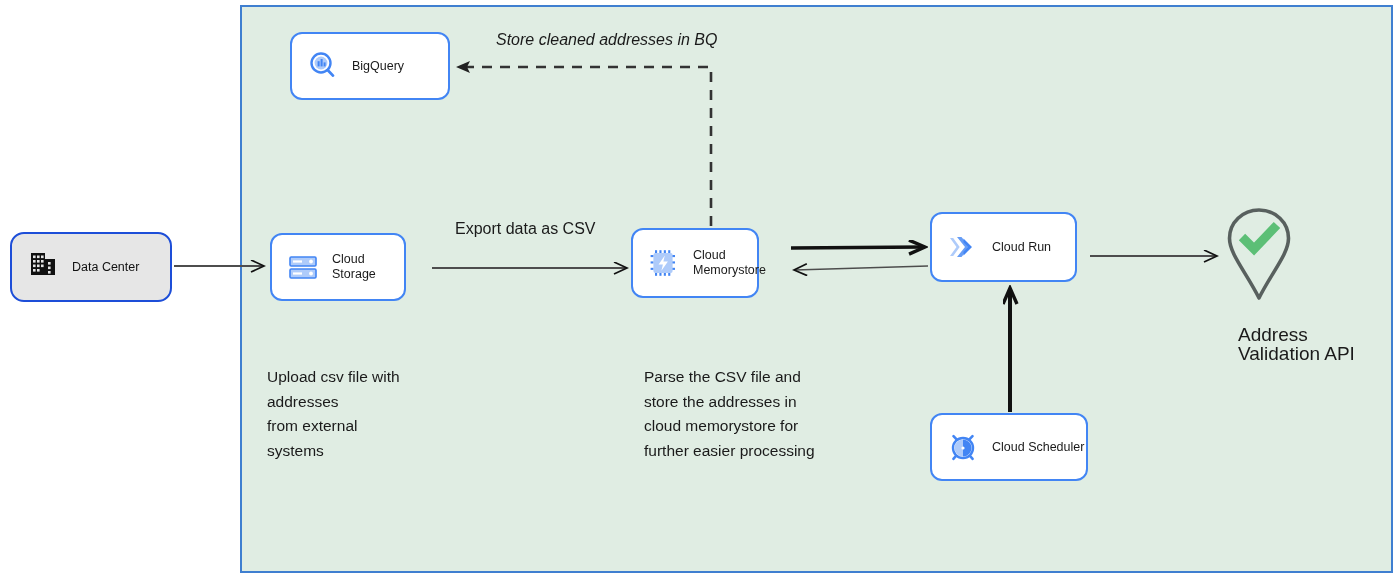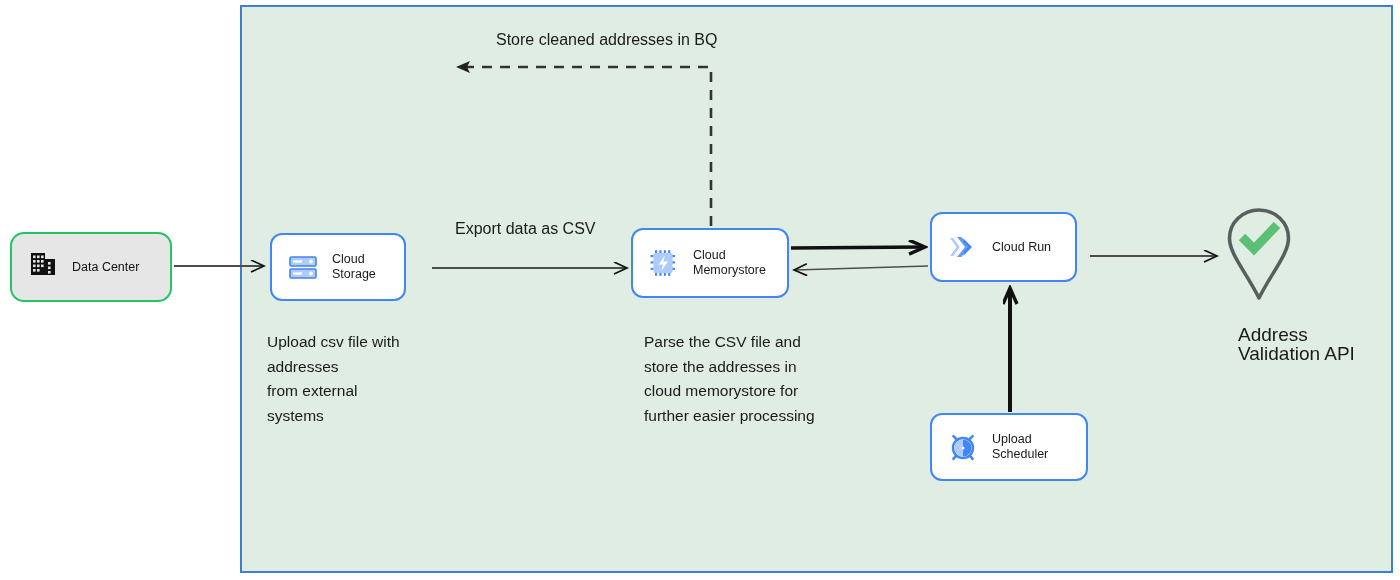--- a/index.html
+++ b/index.html
@@ -58,36 +58,36 @@
   }
 
   
   #data-center {
     left: 10px;
     top: 232px;
     width: 162px;
     height: 70px;
     box-sizing: border-box;
     background: #e6e6e6;
-    border: 2px solid #22c55e;
+    border: 2px solid #1d4ed8;
     border-radius: 14px;
     display: flex;
     align-items: center;
     padding-left: 16px;
   }
   #data-center .node-label {
     margin-left: 14px;
     font-size: 12.5px;
     color: #111111;
   }
 
   
   #node-bigquery      { left: 290px;  top: 32px;  width: 160px; height: 68px; }
   #node-cloud-storage { left: 270px;  top: 233px; width: 136px; height: 68px; }
-  #node-memorystore   { left: 631px;  top: 228px; width: 158px; height: 70px; }
+  #node-memorystore   { left: 631px;  top: 228px; width: 128px; height: 70px; }
   #node-cloud-run     { left: 930px;  top: 212px; width: 147px; height: 70px; }
   #node-scheduler     { left: 930px;  top: 413px; width: 158px; height: 68px; }
 
   
   #node-validation-api {
     left: 1222px;
     top: 206px;
     width: 74px;
     height: 96px;
   }
@@ -99,31 +99,32 @@
     line-height: 19px;
     color: #1a1a1a;
   }
 
   
   .annotation {
     font-size: 15.5px;
     line-height: 24.5px;
     color: #1a1a1a;
     white-space: pre-line;
+    margin-top: 35px;
   }
   #ann-upload   { left: 267px;  top: 330px; width: 300px; }
   #ann-parse    { left: 644px;  top: 330px; width: 300px; }
   #ann-periodic { left: 1029px; top: 347px; width: 200px; font-size: 14.5px; line-height: 22px; }
 
   .edge-label {
     font-size: 16px;
     color: #1a1a1a;
     white-space: nowrap;
   }
-  #lbl-store-bq  { left: 496px; top: 31px; }
+  #lbl-store-bq  { left: 496px; top: 31px; font-style: italic; }
   #lbl-export    { left: 455px; top: 220px; }
 
   
   #edges {
     left: 0;
     top: 0;
     width: 1400px;
     height: 580px;
     pointer-events: none;
   }
@@ -199,20 +200,33 @@
           <rect x="9" y="19" width="2.6" height="2.6"></rect>
           <rect x="20" y="12" width="2.6" height="2.6"></rect>
           <rect x="20" y="16.5" width="2.6" height="2.6"></rect>
           <rect x="20" y="21" width="2.6" height="2.6"></rect>
         </g>
       </svg>
     </span>
     <span class="node-label">Data Center</span>
   </div>
 
+  <div class="abs node" id="node-bigquery">
+    <span class="node-icon">
+      <svg width="32" height="32" viewBox="0 0 32 32" xmlns="http://www.w3.org/2000/svg">
+        <circle cx="14" cy="13" r="9.5" fill="none" stroke="#4285f4" stroke-width="2.4"></circle>
+        <circle cx="14" cy="13" r="6.4" fill="#aecbfa"></circle>
+        <rect x="10.6" y="11.2" width="2" height="5.2" fill="#4285f4"></rect>
+        <rect x="13.6" y="9" width="2" height="7.4" fill="#4285f4"></rect>
+        <rect x="16.6" y="12.4" width="2" height="4" fill="#4285f4"></rect>
+        <line x1="20.6" y1="20" x2="26" y2="25.6" stroke="#4285f4" stroke-width="2.8" stroke-linecap="round"></line>
+      </svg>
+    </span>
+    <span class="node-label">BigQuery</span>
+  </div>
 
   <div class="abs node" id="node-cloud-storage">
     <span class="node-icon">
       <svg width="30" height="30" viewBox="0 0 30 30" xmlns="http://www.w3.org/2000/svg">
         <rect x="2" y="5" width="26" height="9" rx="1.2" fill="#aecbfa" stroke="#4285f4" stroke-width="1.6"></rect>
         <rect x="2" y="17" width="26" height="9" rx="1.2" fill="#aecbfa" stroke="#4285f4" stroke-width="1.6"></rect>
         <rect x="5" y="8.4" width="9" height="2.2" fill="#ffffff"></rect>
         <rect x="5" y="20.4" width="9" height="2.2" fill="#ffffff"></rect>
         <circle cx="23" cy="9.5" r="1.9" fill="#ffffff"></circle>
         <circle cx="23" cy="21.5" r="1.9" fill="#ffffff"></circle>
@@ -265,21 +279,21 @@
         <line x1="6.5" y1="5.2" x2="9.6" y2="8.3" stroke="#4285f4" stroke-width="2.6" stroke-linecap="round"></line>
         <line x1="25.5" y1="5.2" x2="22.4" y2="8.3" stroke="#4285f4" stroke-width="2.6" stroke-linecap="round"></line>
         <line x1="8.6" y1="25.4" x2="6.4" y2="27.8" stroke="#4285f4" stroke-width="2.6" stroke-linecap="round"></line>
         <line x1="23.4" y1="25.4" x2="25.6" y2="27.8" stroke="#4285f4" stroke-width="2.6" stroke-linecap="round"></line>
         <circle cx="16" cy="17" r="10" fill="none" stroke="#4285f4" stroke-width="2.4"></circle>
         <path d="M16,8.4 A8.6,8.6 0 0,1 16,25.6 Z" fill="#4285f4"></path>
         <path d="M16,8.4 A8.6,8.6 0 0,0 16,25.6 Z" fill="#aecbfa"></path>
         <circle cx="16" cy="17" r="1.6" fill="#ffffff"></circle>
       </svg>
     </span>
-    <span class="node-label">Upload Scheduler</span>
+    <span class="node-label">Cloud Scheduler</span>
   </div>
 
   <div class="abs" id="node-validation-api">
     <svg width="74" height="96" viewBox="0 0 74 96" xmlns="http://www.w3.org/2000/svg">
       <path d="M37,4 C20.5,4 7.5,16.6 7.5,32.3 C7.5,48 24,66 37,92 C50,66 66.5,48 66.5,32.3 C66.5,16.6 53.5,4 37,4 Z" fill="none" stroke="#58605e" stroke-width="3.6" stroke-linejoin="round"></path>
       <path d="M20,31 L32,43 L55,19" fill="none" stroke="#5cbf76" stroke-width="9" stroke-linecap="butt" stroke-linejoin="miter"></path>
     </svg>
   </div>
   <div class="abs" id="label-validation-api">Address Validation API</div>
 

